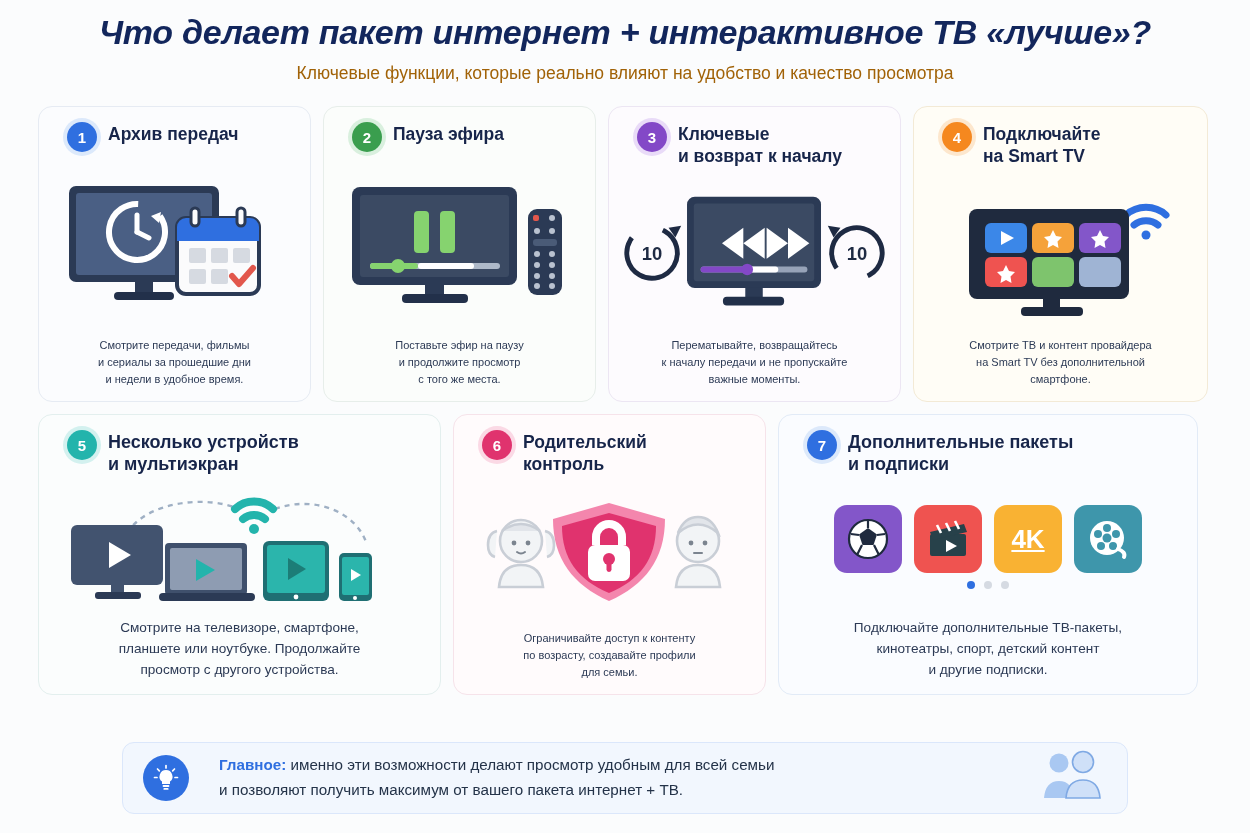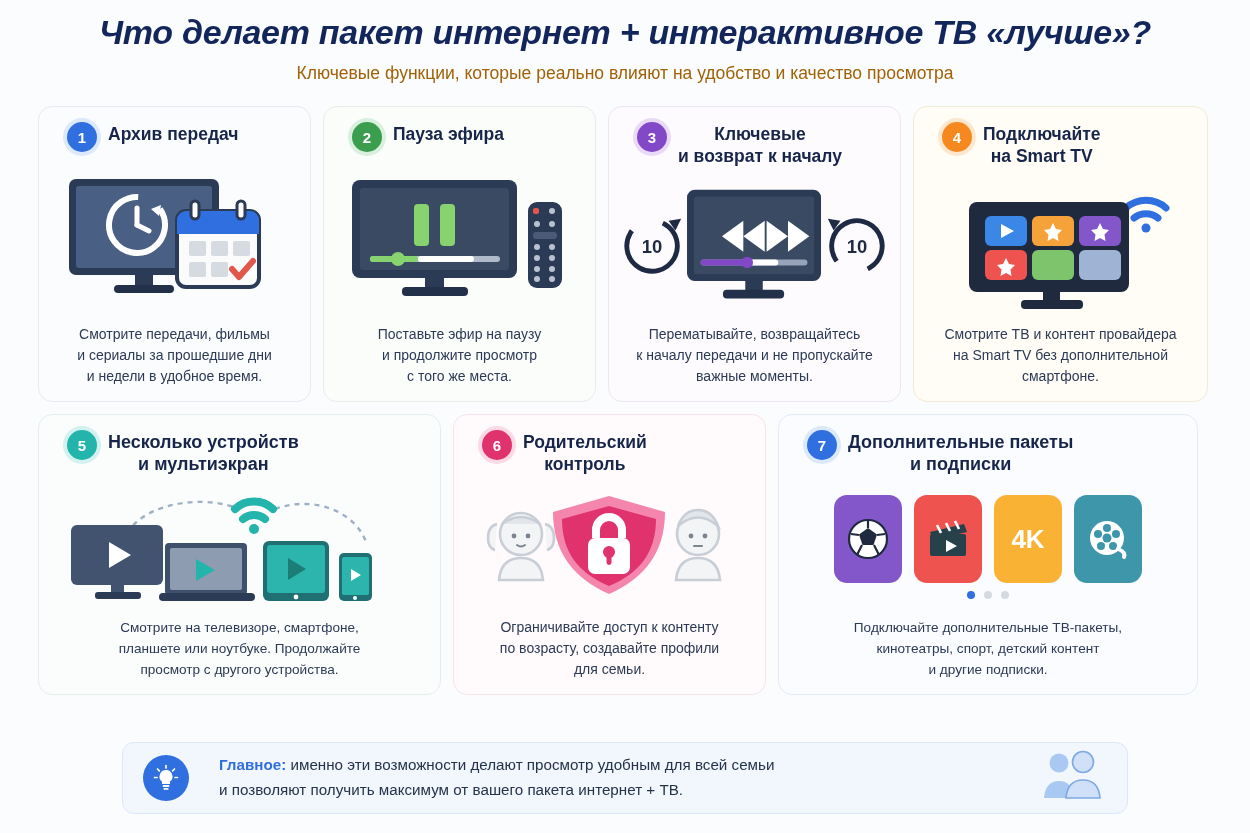--- a/index.html
+++ b/index.html
@@ -55,30 +55,30 @@
   .badge.b1 { background:#2f6fe0; box-shadow:0 0 0 4px #dce9fb; }
   .badge.b2 { background:#3a9e4e; box-shadow:0 0 0 4px #d9f0de; }
   .badge.b3 { background:#8348c7; box-shadow:0 0 0 4px #e9dbf8; }
   .badge.b4 { background:#f5881f; box-shadow:0 0 0 4px #fde7cd; }
   .badge.b5 { background:#23b4ac; box-shadow:0 0 0 4px #d3f1ef; }
   .badge.b6 { background:#e0336e; box-shadow:0 0 0 4px #fbd9e5; }
   .badge.b7 { background:#2f6fe0; box-shadow:0 0 0 4px #dce9fb; }
 
   .ctitle {
     font-size: 17.5px; font-weight: 700; color: #17254a;
-    line-height: 1.22; padding-top: 3px; text-align: center;
+    line-height: 1.22; padding-top: 3px;
   }
   .card.c5 .ctitle, .card.c7 .ctitle { font-size: 18px; }
 
   
   .art { flex: 1 1 auto; display: flex; align-items: center; justify-content: center; position: relative; }
 
   
   .caption {
-    font-size: 14px; color: #2c3a55; text-align: center;
+    font-size: 11px; color: #2c3a55; text-align: center;
     line-height: 1.52; padding: 0 6px 4px;
   }
   .card.c5 .caption, .card.c7 .caption { font-size: 13.6px; }
 
   
   .footer {
     position: absolute; left: 122px; top: 742px;
     width: 1006px; height: 72px;
     background: #f2f7fe;
     border: 1.5px solid #dbe7fb;
@@ -93,23 +93,23 @@
   .ftext { flex: 1 1 auto; font-size: 15.2px; color: #243349; line-height: 1.62; }
   .ftext b { color: #2f6fe0; font-weight: 700; }
   .people { flex: 0 0 auto; }
 
   .dots { display: flex; gap: 9px; justify-content: center; margin-top: 8px; }
   .dot { width: 8px; height: 8px; border-radius: 50%; background: #d5dae2; }
   .dot.on { background: #2f6fe0; }
 
   .tiles { display: flex; gap: 12px; justify-content: center; }
   .tile {
-    width: 68px; height: 88px; border-radius: 13px;
+    width: 68px; height: 68px; border-radius: 13px;
     display: flex; align-items: center; justify-content: center;
-    color: #fff; font-weight: 700; font-size: 26px;
+    color: #fff; font-weight: 700; font-size: 26px; text-decoration: underline;
   }
 </style>
 </head>
 <body>
 
 <div class="page">
 
   <div class="header">
     <div class="title">Что делает пакет интернет + интерактивное ТВ «лучше»?</div>
     <div class="subtitle">Ключевые функции, которые реально влияют на удобство и качество просмотра</div>

